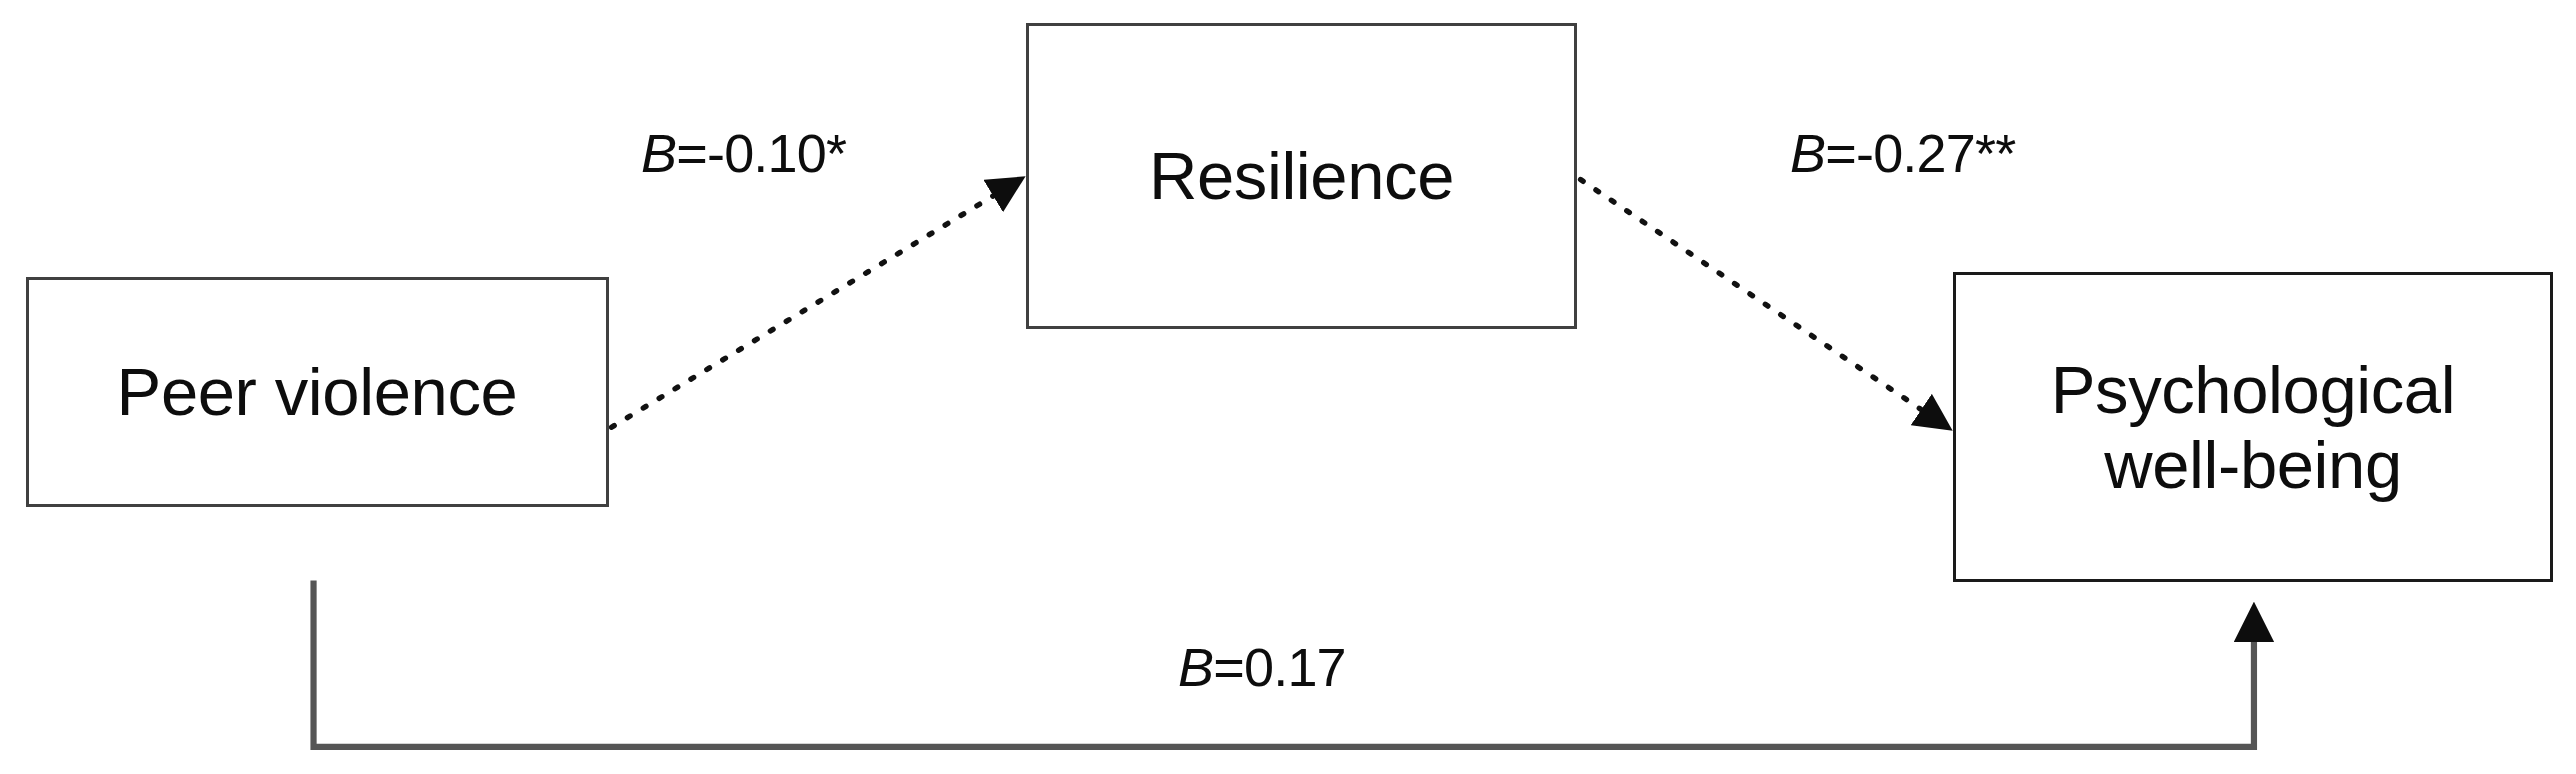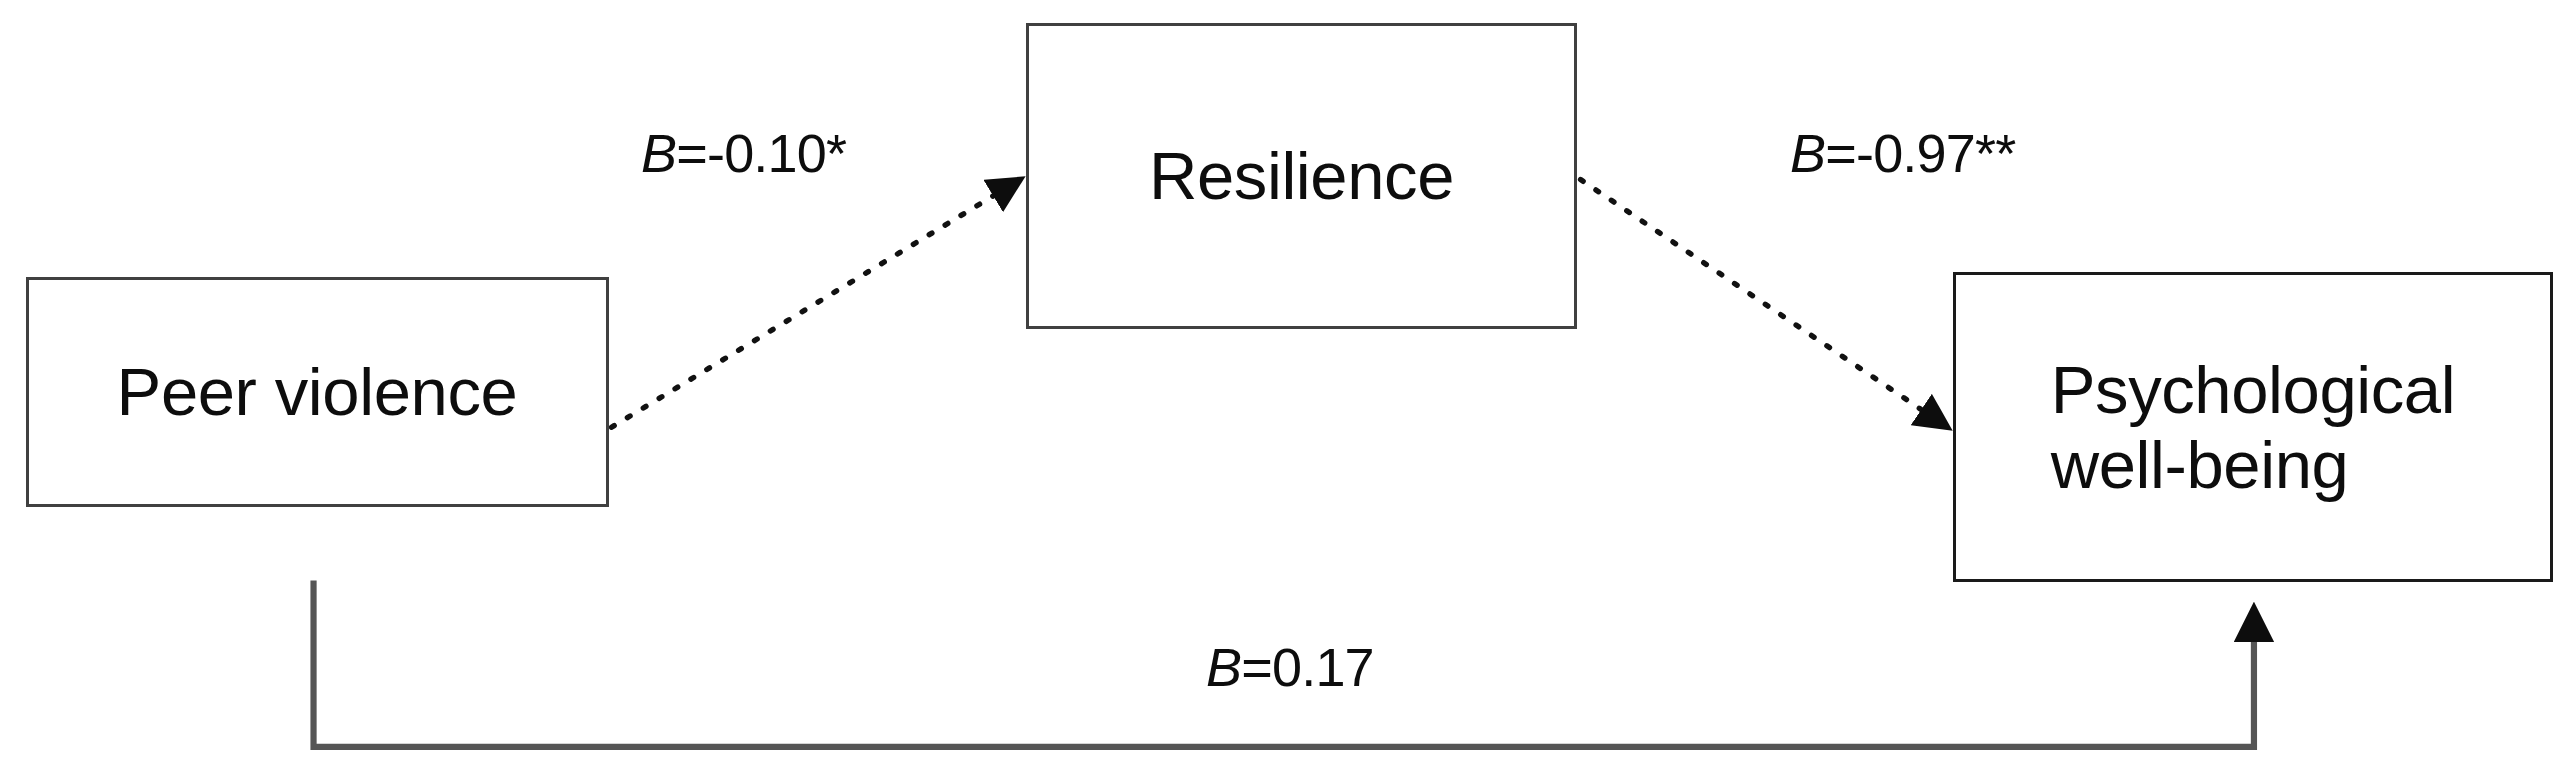--- a/index.html
+++ b/index.html
@@ -16,20 +16,21 @@
     font-family: "Liberation Sans", sans-serif;
   }
   .node-box {
     position: absolute;
     box-sizing: border-box;
     background: #ffffff;
     border: 3.9px solid #404040;
     display: flex;
     align-items: center;
     justify-content: center;
+    text-align: center;
   }
   .node-label {
     font-family: "Liberation Sans", sans-serif;
     font-size: 67px;
     font-weight: 400;
     color: #0d0d0d;
     line-height: 1.12;
     letter-spacing: -0.4px;
     white-space: pre-line;
   }
@@ -77,21 +78,20 @@
     top: 122px;
     text-align: center;
   }
   #label-b-path {
     left: 1790px;
     top: 122px;
   }
   #label-c-path {
     left: 1178px;
     top: 636px;
-    margin-left: 28px;
   }
 </style>
 </head>
 <body>
 
 <div id="canvas">
 
   <svg class="edge-layer" width="2576" height="774" viewBox="0 0 3328 1000" xmlns="http://www.w3.org/2000/svg">
 
     <defs>
@@ -124,21 +124,21 @@
   <div class="node-box" id="node-psychological-wellbeing">
     <span class="node-label">Psychological
 well-being</span>
   </div>
 
   <div class="coef-label" id="label-a-path">
     <i>B</i><span>=-0.10</span><span>*</span>
   </div>
 
   <div class="coef-label" id="label-b-path">
-    <i>B</i><span>=-0.97</span><span>**</span>
+    <i>B</i><span>=-0.27</span><span>**</span>
   </div>
 
   <div class="coef-label" id="label-c-path">
     <i>B</i><span>=0.17</span><span></span>
   </div>
 
 </div>
 
 
 </body></html>

